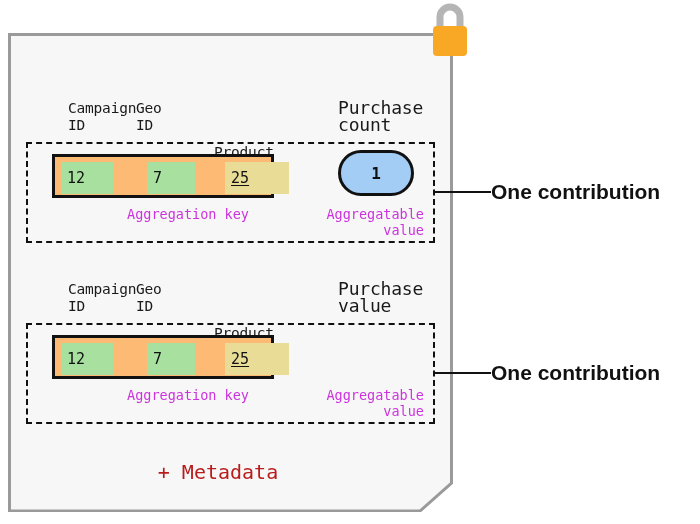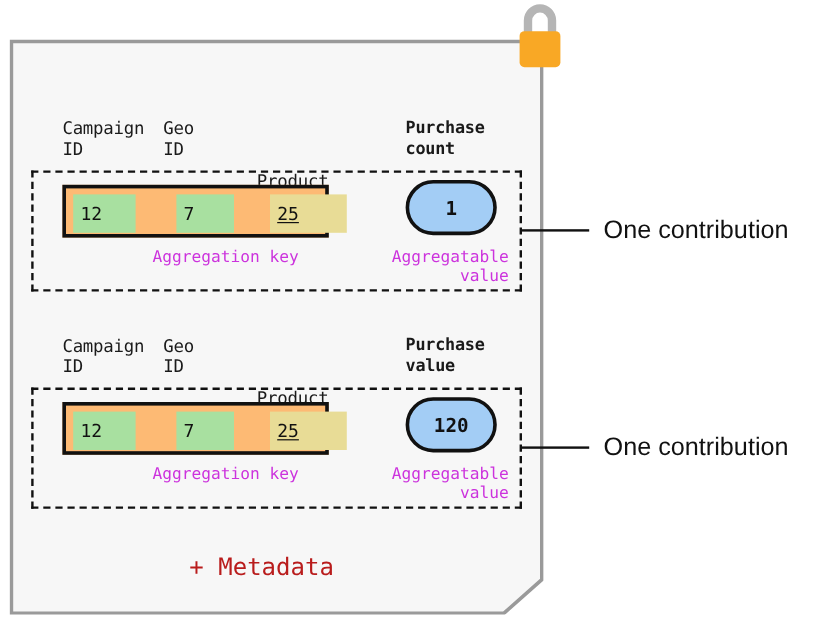--- a/index.html
+++ b/index.html
@@ -51,24 +51,24 @@
     height: 46px;
     font-size: 14.5px;
     line-height: 17px;
     color: #1a1a1a;
     letter-spacing: -0.2px;
   }
   .hdr {
     position: absolute;
     white-space: pre;
   }
-  .hdr-campaign { left: 26px; top: 4px; }
+  .hdr-campaign { left: 42px; top: 4px; }
   .hdr-geo      { left: 110px; top: 4px; }
   .hdr-product  { left: 188px; top: 4px; text-decoration: underline; text-underline-offset: 2px; margin-top: 44px; }
-  .hdr-purchase { left: 312px; top: 3px; font-weight: bold; font-size: 14px; }
+  .hdr-purchase { left: 312px; top: 3px; font-weight: normal; font-size: 18px; }
 
   .dashed-box {
     position: relative;
     height: 101px;
     border: 2px dashed #111111;
     box-sizing: border-box;
   }
 
   .key-box {
     position: absolute;
@@ -141,25 +141,26 @@
     align-items: center;
   }
   .callout.c1 { left: 435px; top: 180px; }
   .callout.c2 { left: 435px; top: 361px; }
   .callout .leader {
     width: 56px;
     height: 0;
     border-top: 2px solid #111111;
   }
   .callout .callout-label {
-    margin-left: 12px;
+    margin-left: 0;
     font-family: "Liberation Sans", sans-serif;
     font-size: 21px;
     color: #111111;
     white-space: pre;
+    font-weight: bold;
   }
 
   
   #metadata {
     position: absolute;
     left: 8px;
     top: 460px;
     width: 420px;
     text-align: center;
     font-size: 20px;
@@ -225,21 +226,20 @@
 
   <div class="dashed-box">
     <div class="key-box">
       <div class="cell cell-1">12</div>
       <div class="cell cell-2">7</div>
       <div class="cell cell-3">
         <span>25</span>
       </div>
     </div>
 
-    <div class="value-oval">120</div>
 
     <div class="note note-key">Aggregation key</div>
     <div class="note note-value">Aggregatable value</div>
   </div>
 </div>
 
 <div class="callout c1">
   <div class="leader"></div>
   <div class="callout-label">One contribution</div>
 </div>

